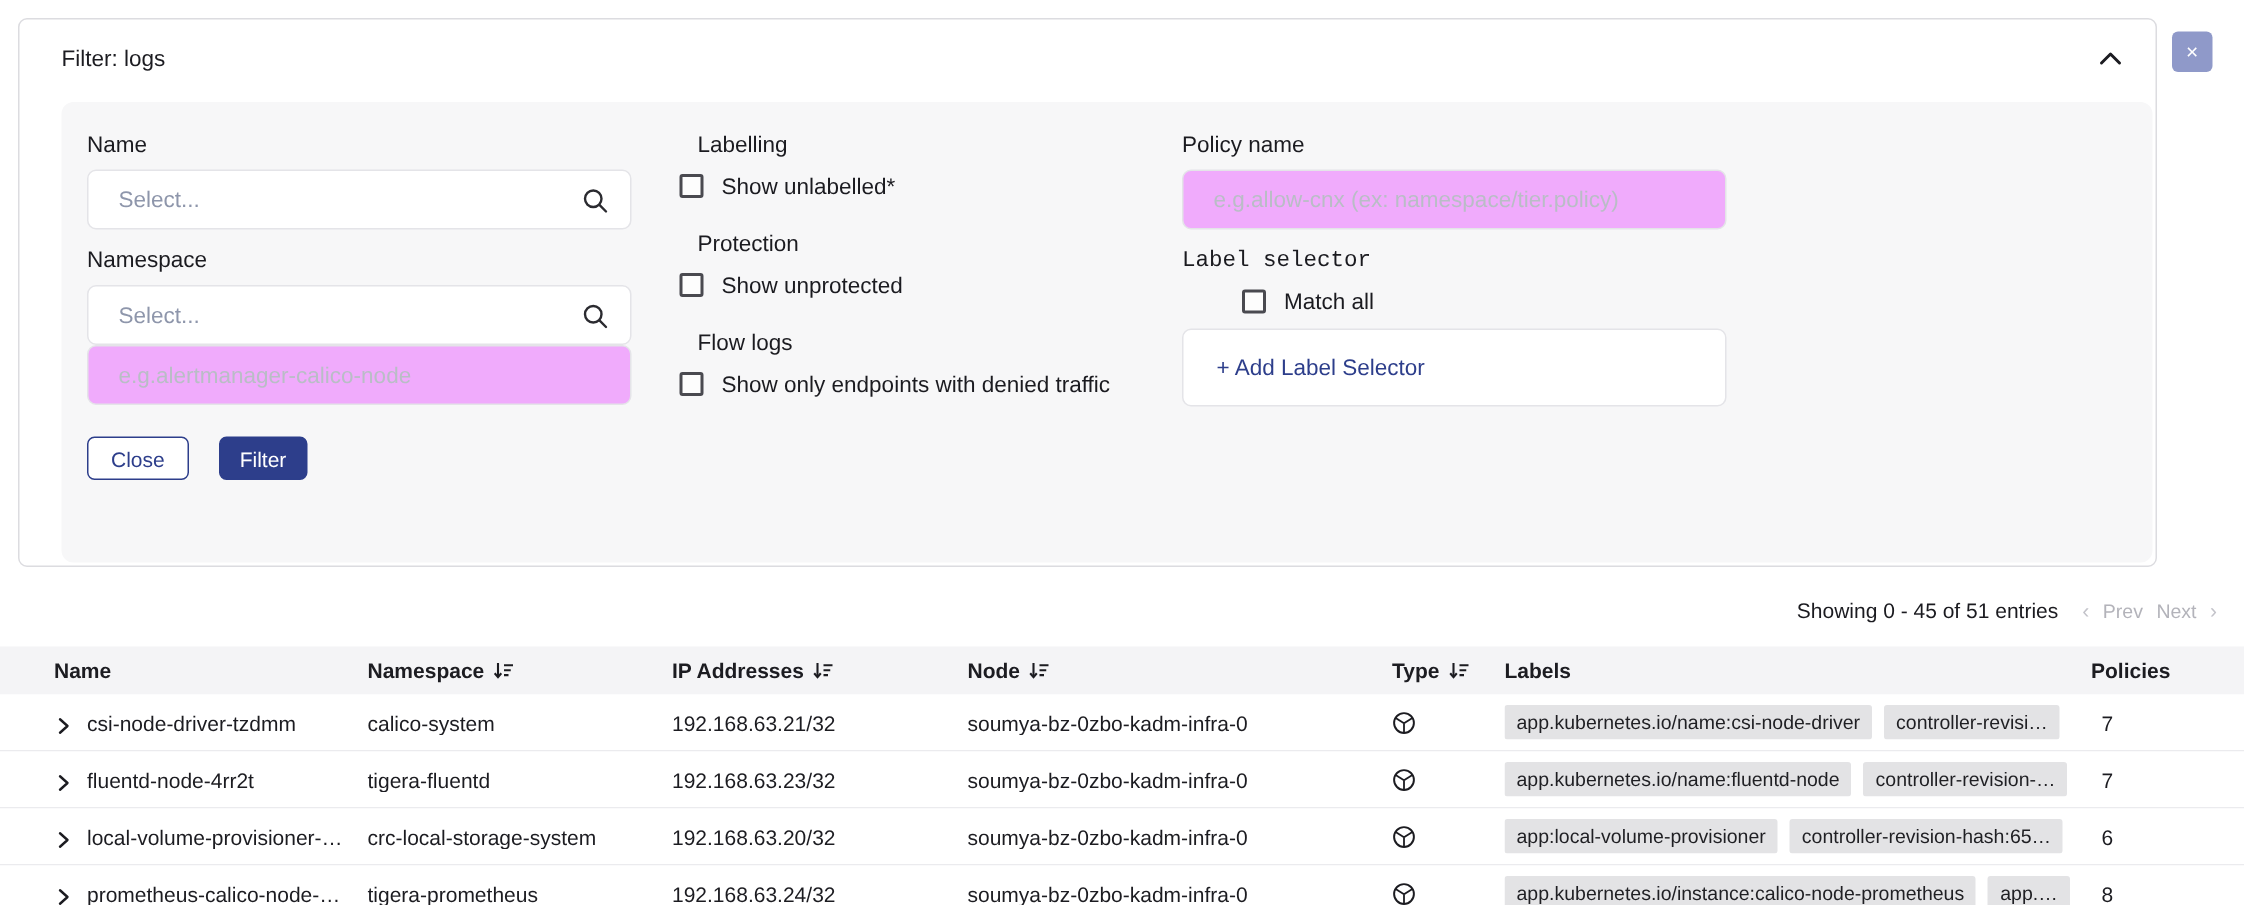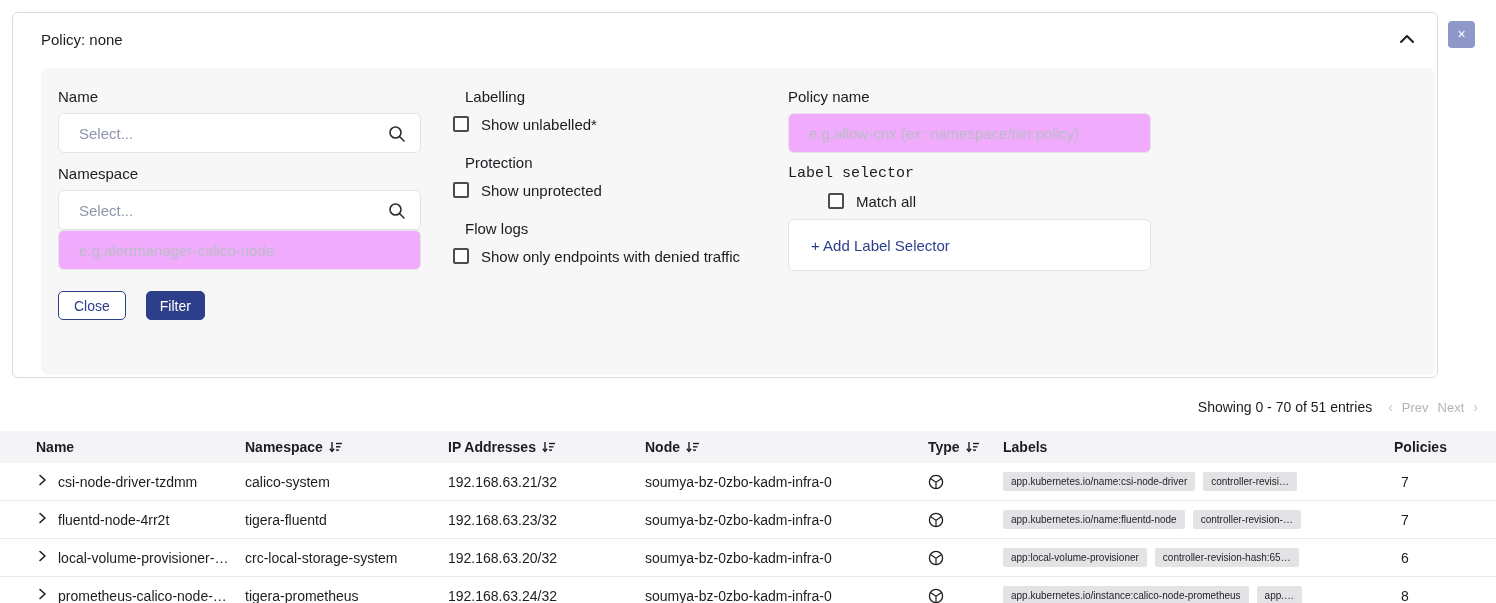--- a/index.html
+++ b/index.html
@@ -65,35 +65,35 @@
     cursor:pointer; font-family:"Liberation Sans", sans-serif; padding:0; }
 
   
   .endpoint-table { position:absolute; left:0; top:431px; width:1496px; }
   .tgrid { display:grid; grid-template-columns:245px 203px 197px 283px 75px 391px 1fr;
     align-items:center; }
   .thead { background:#f4f4f6; height:32px; }
   .th { font-size:14px; font-weight:700; display:flex; align-items:center; gap:6px; }
   .th.first { padding-left:36px; }
   .trow { height:38px; border-bottom:1px solid #ebebee; background:#fff; }
-  .td { font-size:14px; color:#1c1c21; display:flex; align-items:flex-start; overflow:hidden; white-space:nowrap; }
+  .td { font-size:14px; color:#1c1c21; display:flex; align-items:flex-end; overflow:hidden; white-space:nowrap; }
   .td.name-cell { padding-left:38px; gap:11px; }
   .td.policies { padding-left:7px; }
   .chips { gap:8px; padding-right:8px; }
-  .chip { background:#e3e3e5; color:#1f1f23; font-size:10px; padding:4px 8px; border-radius:2px;
+  .chip { background:#e3e3e5; color:#1f1f23; font-size:13px; padding:4px 8px; border-radius:2px;
     white-space:nowrap; overflow:hidden; text-overflow:ellipsis; flex:0 1 auto; }
   .expand-ic { display:flex; cursor:pointer; flex:0 0 auto; }
   .sort-ic { display:inline-flex; }
 </style>
 </head>
 <body>
 
 <div class="filter-panel">
   <div class="panel-header">
-    <span class="panel-title">Policy: none</span>
+    <span class="panel-title">Filter: logs</span>
     <button class="collapse-btn">
       <span>
         <svg width="16" height="10" viewBox="0 0 16 10">
             <polyline points="2,8 8,2 14,8" fill="none" stroke="#1c1c21" stroke-width="2" stroke-linecap="round" stroke-linejoin="round"></polyline>
           </svg>
       </span>
     </button>
   </div>
 
   <div class="filter-card">
@@ -163,21 +163,21 @@
         <span class="check-label">Match all</span>
       </div>
       <button class="add-selector-btn">+ Add Label Selector</button>
     </div>
   </div>
 </div>
 
 <button class="panel-close">×</button>
 
 <div class="pager-row">
-  <span class="pager-summary">Showing 0 - 70 of 51 entries</span>
+  <span class="pager-summary">Showing 0 - 45 of 51 entries</span>
   <span class="pager-ctrls">
     <span class="chev">‹</span>
     <button class="pager-btn">Prev</button>
     <button class="pager-btn">Next</button>
     <span class="chev">›</span>
   </span>
 </div>
 
 <div class="endpoint-table">
   <div class="thead tgrid" id="thead">

